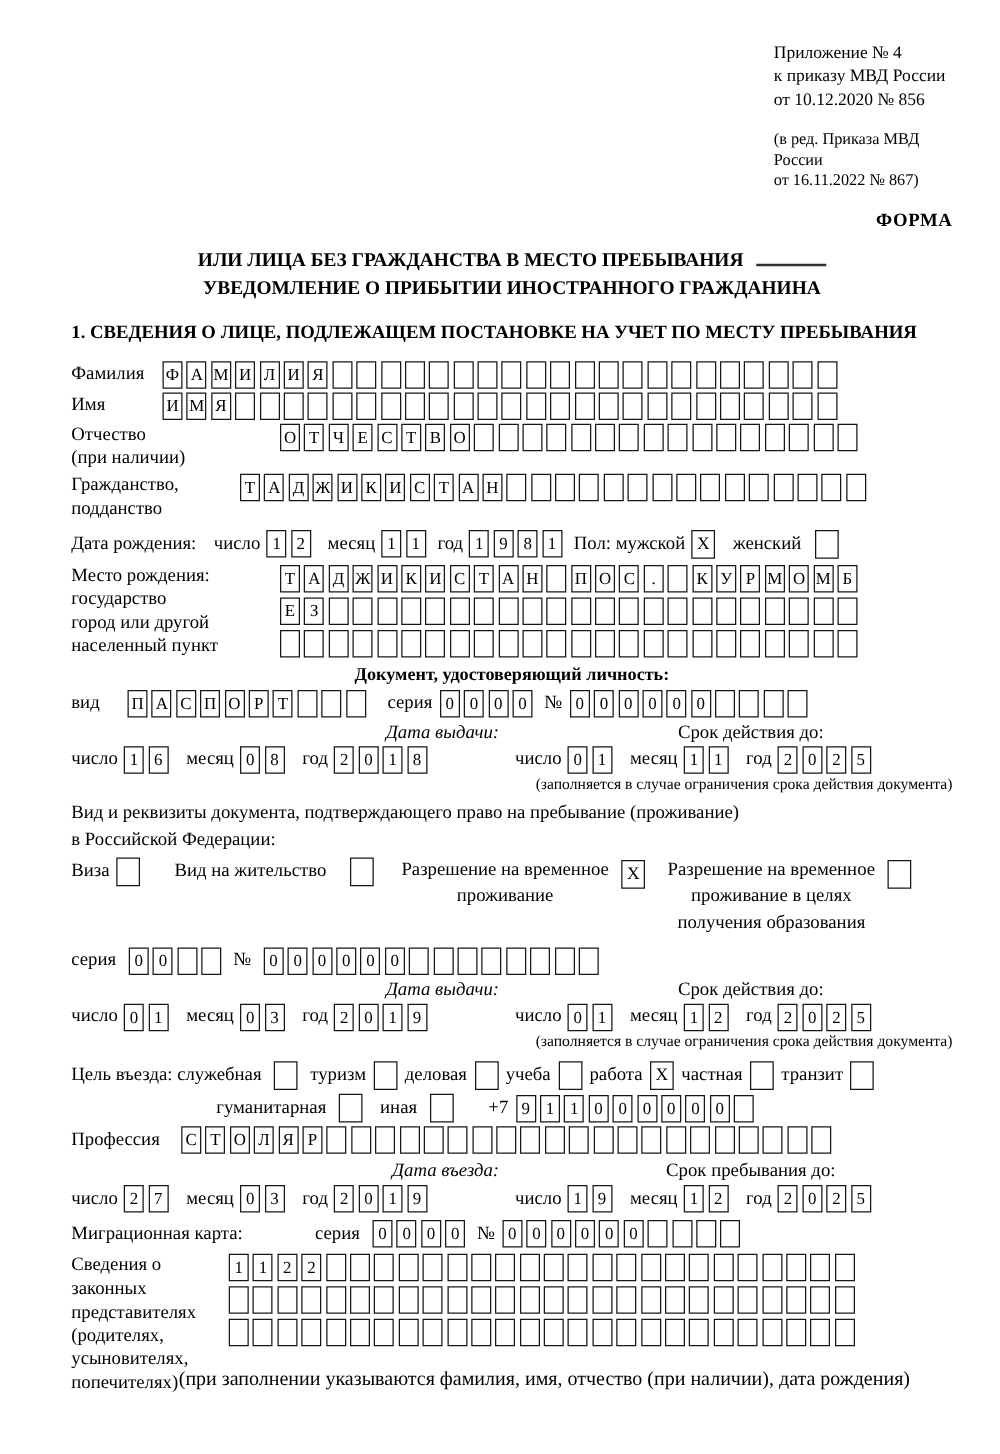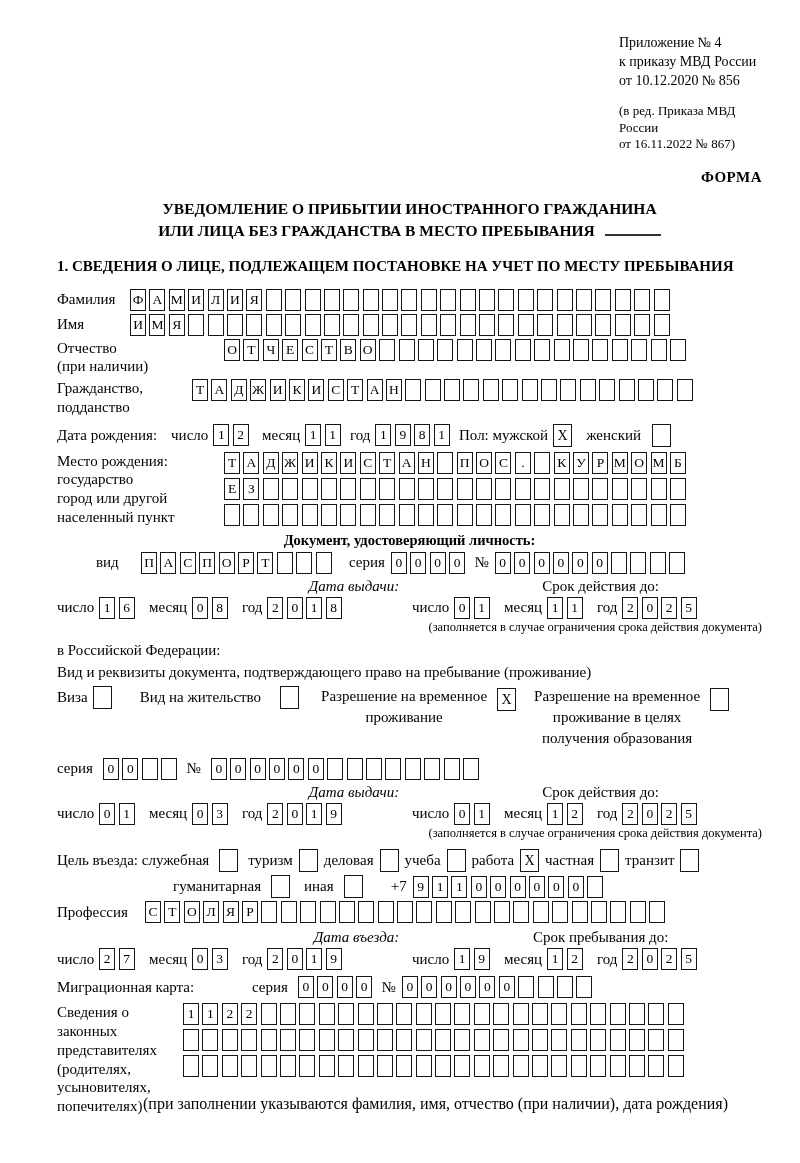--- a/index.html
+++ b/index.html
@@ -84,22 +84,22 @@
     <div>от 10.12.2020 № 856</div>
     <div class="note">
       <div>(в ред. Приказа МВД России</div>
       <div>от 16.11.2022 № 867)</div>
     </div>
   </div>
 
   <div class="forma">ФОРМА</div>
 
   <div class="title">
+    <div><span>ИЛИ ЛИЦА БЕЗ ГРАЖДАНСТВА В МЕСТО ПРЕБЫВАНИЯ</span><span class="title-underline"></span></div>
     <div>УВЕДОМЛЕНИЕ О ПРИБЫТИИ ИНОСТРАННОГО ГРАЖДАНИНА</div>
-    <div><span>ИЛИ ЛИЦА БЕЗ ГРАЖДАНСТВА В МЕСТО ПРЕБЫВАНИЯ</span><span class="title-underline"></span></div>
   </div>
 
   <div class="section-heading">1. СВЕДЕНИЯ О ЛИЦЕ, ПОДЛЕЖАЩЕМ ПОСТАНОВКЕ НА УЧЕТ ПО МЕСТУ ПРЕБЫВАНИЯ</div>
 
   <div class="row first">
     <span class="w73">Фамилия</span>
     <span class="cells">
         <span class="cell">Ф</span>
         <span class="cell">А</span>
         <span class="cell">М</span>
@@ -353,21 +353,21 @@
           <span class="cell"></span>
           <span class="cell"></span>
           <span class="cell"></span>
         </span>
     </span>
   </div>
 
   <div class="center-bold">Документ, удостоверяющий личность:</div>
 
   <div class="row">
-    <span style="width:45px;margin-left:39px;">вид</span>
+    <span style="width:45px;">вид</span>
     <span class="cells">
         <span class="cell">П</span>
         <span class="cell">А</span>
         <span class="cell">С</span>
         <span class="cell">П</span>
         <span class="cell">О</span>
         <span class="cell">Р</span>
         <span class="cell">Т</span>
         <span class="cell"></span>
         <span class="cell"></span>
@@ -435,22 +435,22 @@
           <span class="cell">2</span>
           <span class="cell">0</span>
           <span class="cell">2</span>
           <span class="cell">5</span>
         </span>
     </span>
   </div>
   <div class="note-right">(заполняется в случае ограничения срока действия документа)</div>
 
   <div class="plain">
+    <div>Вид и реквизиты документа, подтверждающего право на пребывание (проживание)</div>
     <div>в Российской Федерации:</div>
-    <div>Вид и реквизиты документа, подтверждающего право на пребывание (проживание)</div>
   </div>
 
   <div class="permit-row">
     <span class="grp">
         <span class="lbl">Виза</span>
         <span class="checkbox"></span>
       </span>
     <span class="grp ml18">
         <span class="lbl ml10">Вид на жительство</span>
         <span class="checkbox ml14"></span>

